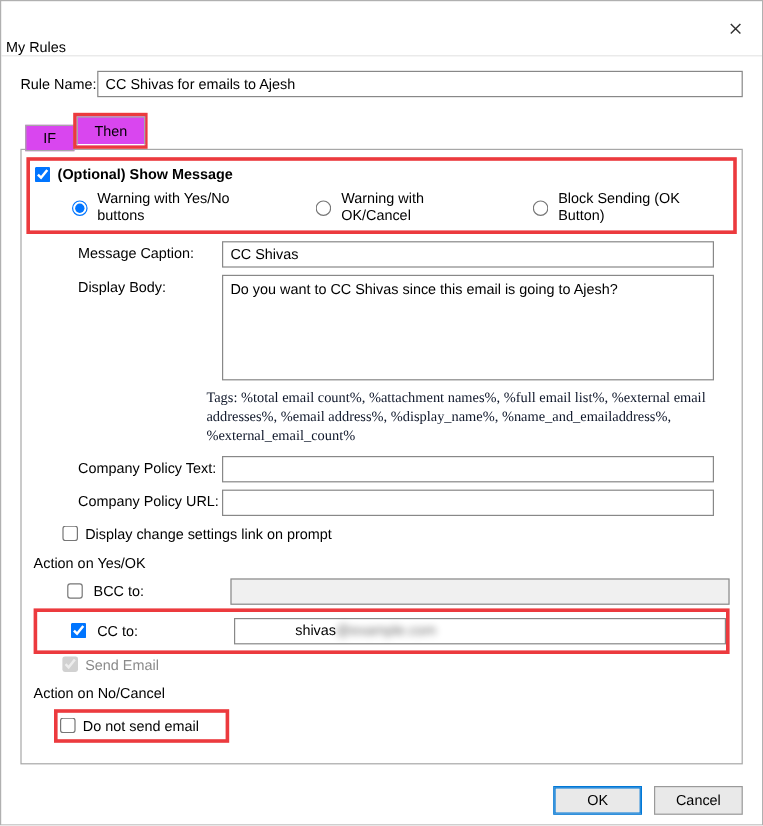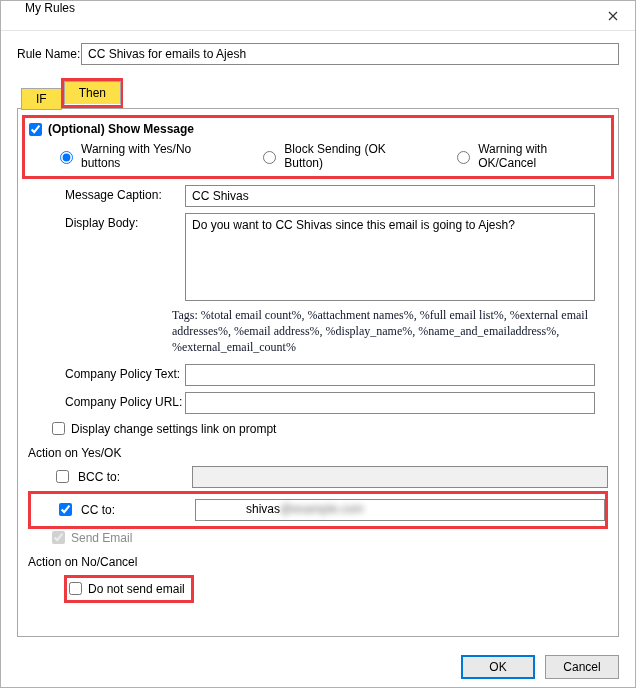--- a/index.html
+++ b/index.html
@@ -10,23 +10,23 @@
     background: #ffffff;
     color: #000;
   }
   .window {
     width: 636px; height: 688px;
     border: 1px solid #b0b0b0;
     display: flex; flex-direction: column;
     background: #fff;
   }
   .titlebar {
-    height: 30px;
-    display: flex; align-items: flex-start;
-    padding: 0 0 0 24px;
+    height: 46px;
+    display: flex; align-items: flex-end;
+    padding: 0 0 0 4px;
     border-bottom: 1px solid #e5e5e5;
   }
   .titlebar .title { flex: 1; }
   .titlebar .close {
     width: 44px; height: 100%;
     display: flex; align-items: center; justify-content: center;
   }
   .titlebar .close svg { width: 10px; height: 10px; }
   .body {
     flex: 1; padding: 12px 16px 8px 16px;
@@ -48,21 +48,21 @@
     position: relative;
     margin-bottom: -1px;
     padding-left: 4px;
   }
   .tab {
     height: 22px;
     padding: 0 14px;
     display: flex; align-items: center;
     border: 1px solid #a7a7a7;
     border-bottom: 1px solid #a7a7a7;
-    background: #fde047;
+    background: #d946ef;
     margin-right: -1px;
     position: relative;
     top: 1px;
   }
   .tab.active {
     border-bottom: 1px solid #fff;
     z-index: 3;
   }
   .tab-highlight {
     border: 3px solid #ec3a3e;
@@ -152,22 +152,22 @@
     background: #f0f0f0; color: #888;
   }
   .cc-highlight {
     border: 3px solid #ec3a3e;
     margin: 2px 0;
     padding: 2px 0;
   }
   .dns-highlight {
     border: 3px solid #ec3a3e;
     display: inline-block;
-    padding: 2px 6px 2px 2px;
-    margin-left: 36px;
+    padding: 2px 22px 2px 2px;
+    margin-left: 17px;
   }
   .grayed { color: #8a8a8a; }
   .footer {
     height: 42px;
     border-top: 1px solid transparent;
     display: flex; justify-content: flex-end; align-items: center;
     gap: 10px;
     padding: 0 16px;
   }
   .btn {
@@ -224,25 +224,25 @@
           <input type="checkbox" checked="" style="">
           <span class="bold">(Optional) Show Message</span>
         </div>
         <div class="radios">
           <label>
             <input type="radio" name="warn" checked="" style="">
             <span>Warning with Yes/No buttons</span>
           </label>
           <label>
             <input type="radio" name="warn" style="">
-            <span>Block Sending (OK Button)</span>
+            <span>Warning with OK/Cancel</span>
           </label>
           <label>
             <input type="radio" name="warn" style="">
-            <span>Warning with OK/Cancel</span>
+            <span>Block Sending (OK Button)</span>
           </label>
         </div>
       </div>
 
       <div class="form-row">
         <div class="flabel">Message Caption:</div>
         <input type="text" value="CC Shivas" style="">
       </div>
 
       <div class="form-row">

